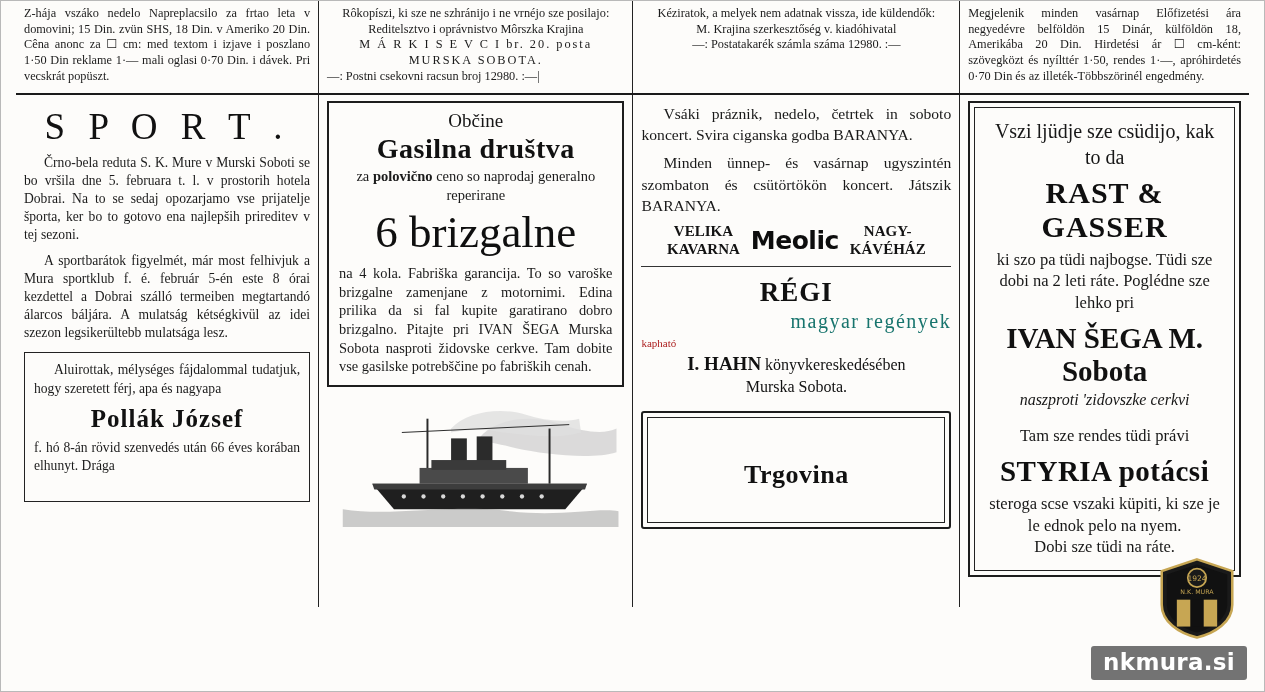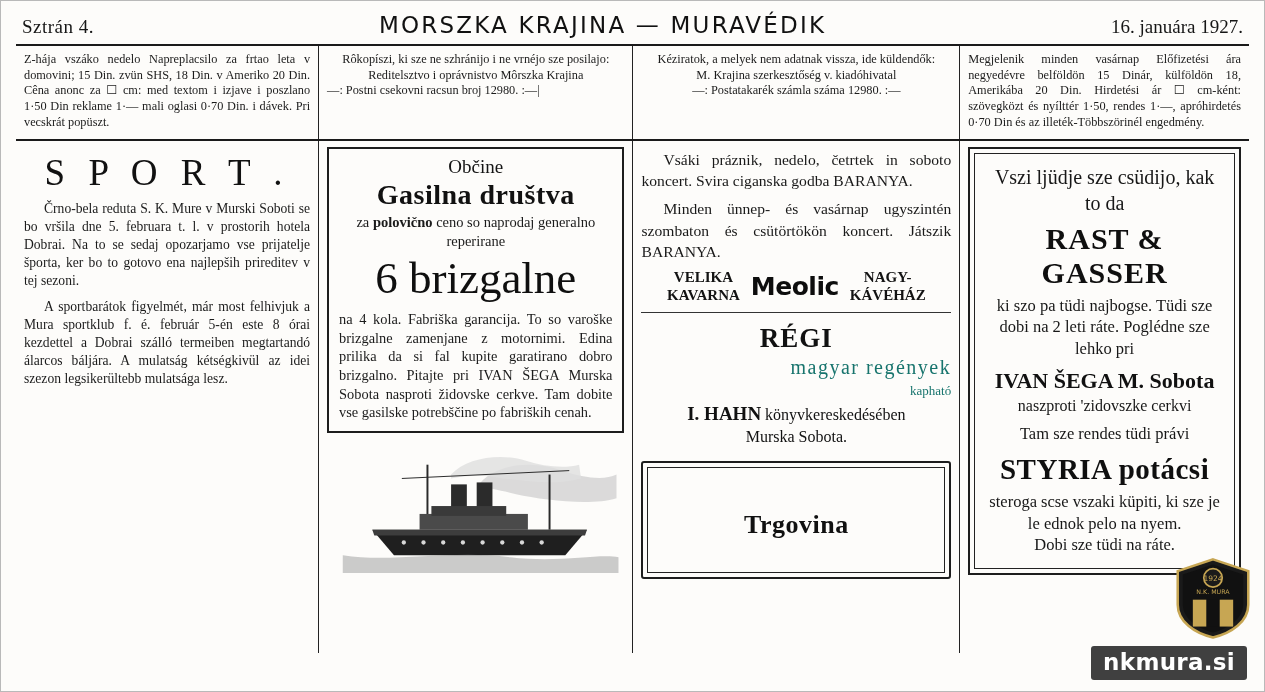--- a/index.html
+++ b/index.html
@@ -217,24 +217,24 @@
   }
   .magyar {
     font-size: 20px;
     text-align: right;
     font-weight: normal;
     letter-spacing: 1.5px;
     margin-bottom: 4px;
     color: #0f766e;
   }
   .kaphato {
-    font-size: 13px;
-    text-align: right;
+    font-size: 11px;
+    text-align: left;
     margin-bottom: 3px;
-    color: #0f766e;
+    color: #b91c1c;
   }
   .hahn {
     font-size: 19px;
     text-align: center;
     color: #111;
     line-height: 1.3;
   }
   .hahn b { font-weight: bold; }
   .hahn .small { font-size: 16px; }
 
@@ -286,45 +286,46 @@
     margin: 6px 0 5px 0;
     color: #0f0f0f;
   }
   .rg-mid {
     font-size: 16.5px;
     text-align: center;
     line-height: 1.32;
     color: #171717;
   }
   .rg-name {
-    font-size: 22px;
+    font-size: 29px;
     text-align: center;
     font-weight: bold;
     margin: 8px 0 3px 0;
     color: #111;
   }
   .rg-sub {
     font-size: 16px;
     text-align: center;
     color: #171717;
-    margin-bottom: 8px;
+    margin-bottom: 16px;
+    font-style: italic;
   }
   .rg-styria {
     font-size: 29px;
     text-align: center;
     font-weight: bold;
     letter-spacing: 0.5px;
     margin: 8px 0 5px 0;
     color: #0f0f0f;
   }
 
   
   .crest {
     position: absolute;
-    right: 10px;
+    right: 26px;
     bottom: 52px;
     width: 84px;
     height: 84px;
   }
   .nkmura {
     position: absolute;
     right: 18px;
     bottom: 12px;
     background: #e01b24;
     color: #fff;
@@ -341,48 +342,49 @@
     inset: 0;
     border: 1px solid #b9b9b9;
     pointer-events: none;
   }
 </style>
 </head>
 <body>
 
 <div class="page">
 
-  <div class="masthead">
-    <div class="masthead-left">Sztrán 4.</div>
-    <div class="masthead-title">MORSZKA KRAJINA — MURAVÉDIK</div>
-    <div class="masthead-right">16. januára 1927.</div>
-  </div>
 
   <div class="imprint">
     <div class="imprint-col ic1">Z-hája vszáko nedelo Napreplacsilo za frtao leta v domovini; 15 Din. zvün SHS, 18 Din. v Ameriko 20 Din. Cêna anonc za ☐ cm: med textom i izjave i poszlano 1·50 Din reklame 1·— mali oglasi 0·70 Din. i dávek. Pri vecskrát popüszt.</div>
     <div class="imprint-col ic2">
       <div class="ctr">Rôkopíszi, ki sze ne szhránijo i ne vrnéjo sze posilajo:</div>
       <div class="ctr">Reditelsztvo i oprávnistvo Môrszka Krajina</div>
+      <div class="ctr sp">M Á R K I S E V C I br. 20. posta MURSKA SOBOTA.</div>
       <div>—:  Postni csekovni racsun broj 12980.   :—|</div>
     </div>
     <div class="imprint-col ic3">
       <div class="ctr">Kéziratok, a melyek nem adatnak vissza, ide küldendők:</div>
       <div class="ctr">M. Krajina  szerkesztőség v. kiadóhivatal</div>
       <div class="ctr">—:  Postatakarék számla száma 12980.   :—</div>
     </div>
     <div class="imprint-col ic4">Megjelenik minden vasárnap Előfizetési ára negyedévre belföldön 15 Dinár, külföldön 18, Amerikába 20 Din. Hirdetési ár ☐ cm-ként: szövegközt és nyílttér 1·50, rendes 1·—, apróhirdetés 0·70 Din és az illeték-Többszörinél engedmény.</div>
   </div>
 
   <div class="columns">
 
     <div class="col colA">
       <div class="sport-head">S P O R T .</div>
       <p class="body-text indent">Črno-bela reduta S. K. Mure v Murski Soboti se bo vršila dne 5. februara t. l. v prostorih hotela Dobrai. Na to se sedaj opozarjamo vse prijatelje športa, ker bo to gotovo ena najlepših prireditev v tej sezoni.</p>
       <p class="body-text indent">A sportbarátok figyelmét, már most felhivjuk a Mura sportklub f. é. február 5-én este 8 órai kezdettel a Dobrai szálló termeiben megtartandó álarcos báljára. A mulatság kétségkivül az idei szezon legsikerültebb mulatsága lesz.</p>
 
+      <div class="obit-box">
+        <p class="body-text indent" style="margin-bottom:2px">Aluirottak, mélységes fájdalommal tudatjuk, hogy szeretett férj, apa és nagyapa</p>
+        <div class="obit-name">Pollák József</div>
+        <p class="body-text">f. hó 8-án rövid szenvedés után 66 éves korában elhunyt. Drága</p>
+      </div>
     </div>
 
     <div class="col colB">
       <div class="ad-box">
         <div class="ad-l1">Občine</div>
         <div class="ad-l2">Gasilna društva</div>
         <div class="ad-l3"><span>za </span><b>polovično</b><span> ceno so naprodaj generalno reperirane</span></div>
         <div class="ad-big">6 brizgalne</div>
         <div class="ad-small">na 4 kola. Fabriška garancija. To so varoške brizgalne zamenjane z motornimi. Edina prilika da si fal kupite garatirano dobro brizgalno. Pitajte pri IVAN ŠEGA Murska Sobota nasproti židovske cerkve. Tam dobite vse gasilske potrebščine po fabriških cenah.</div>
       </div>
@@ -473,16 +475,16 @@
       <path d="M50 10 L86 22 L86 57 C86 74, 69 86, 50 91 C31 86, 14 74, 14 57 L14 22 Z" fill="#111"></path>
       <circle cx="50" cy="26" r="11" fill="#1a1a1a" stroke="#caa64a" stroke-width="2"></circle>
       <text x="50" y="30" font-family="DejaVu Sans, sans-serif" font-size="9" fill="#caa64a" text-anchor="middle">1924</text>
       <text x="50" y="45" font-family="DejaVu Sans, sans-serif" font-size="7.5" fill="#caa64a" text-anchor="middle">N.K. MURA</text>
       <rect x="26" y="52" width="16" height="32" fill="#caa64a"></rect>
       <rect x="44" y="52" width="12" height="32" fill="#111"></rect>
       <rect x="58" y="52" width="16" height="32" fill="#caa64a"></rect>
     </svg>
   </div>
 
-  <div class="nkmura" style="background: #404040;">nkmura.si</div>
+  <div class="nkmura" style="background: #737373;">nkmura.si</div>
 
   <div class="frame-border"></div>
 </div>
 
 </body></html>

